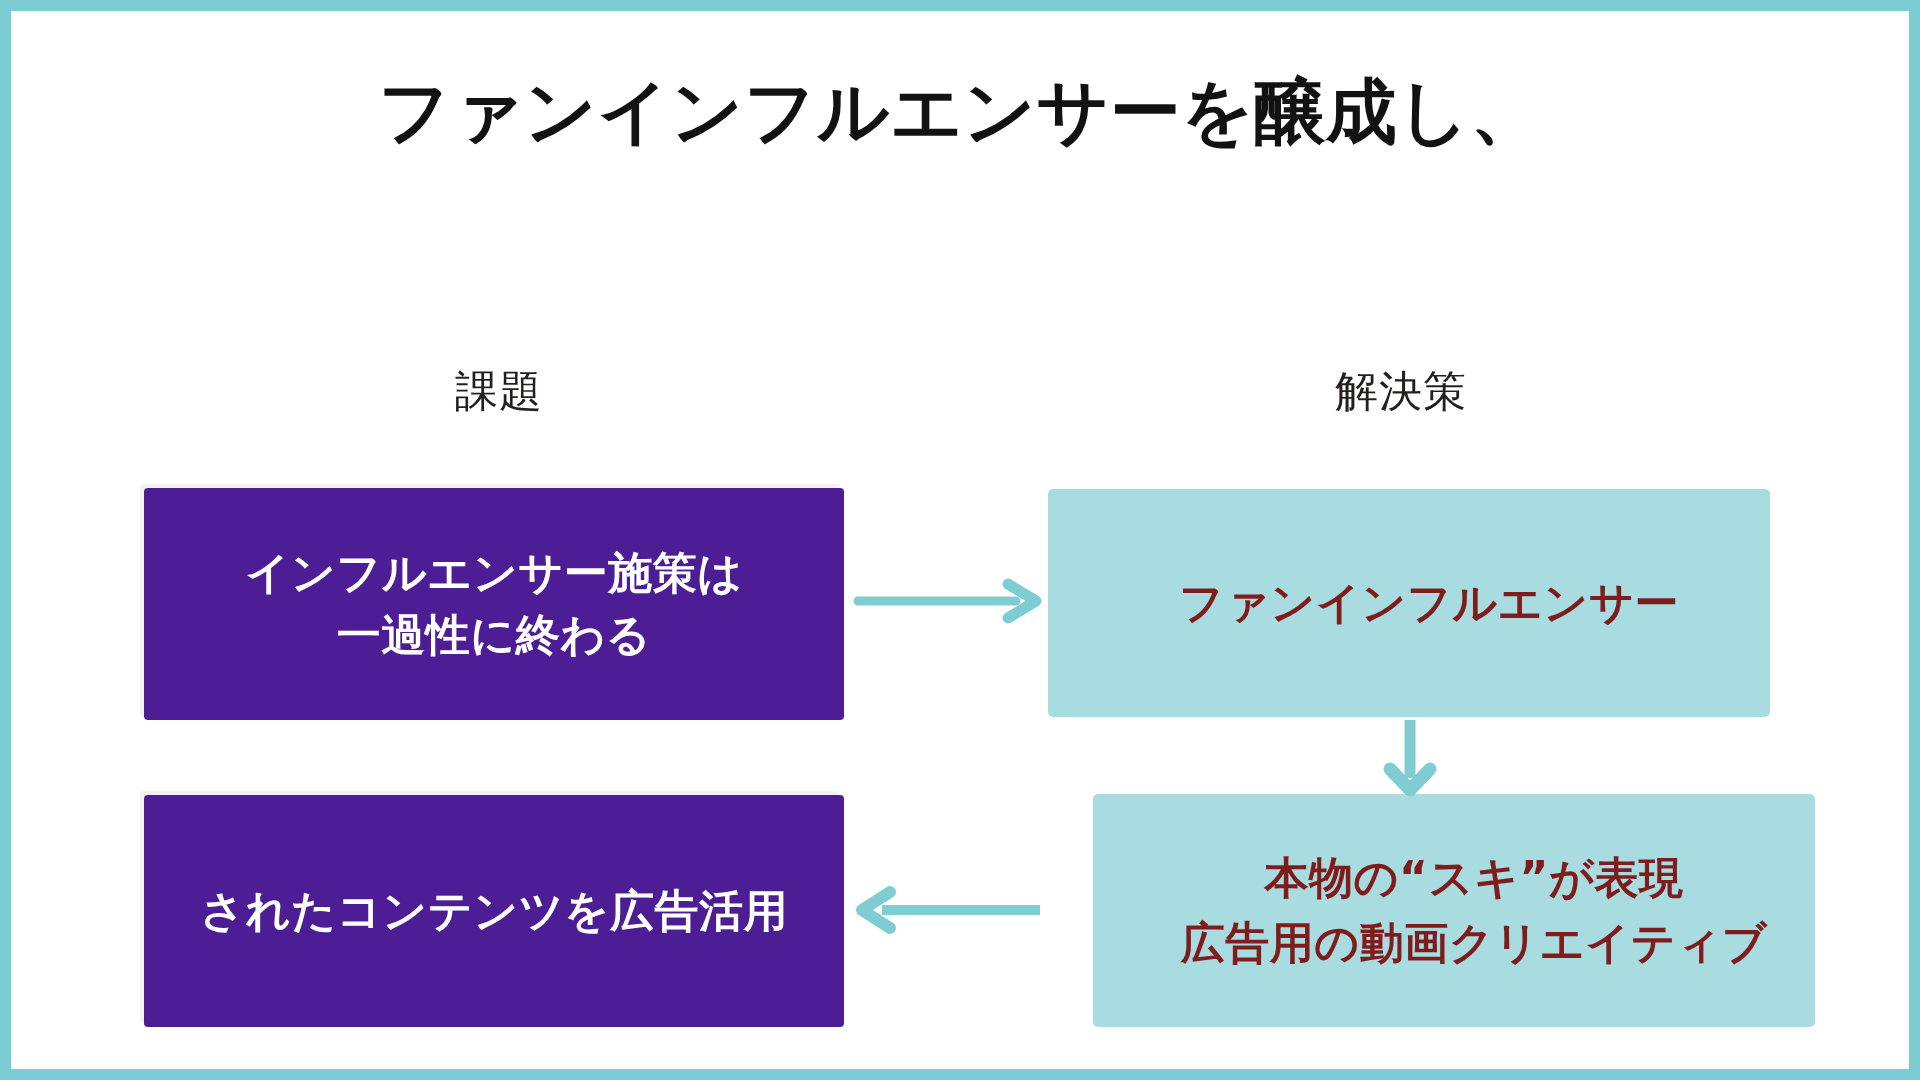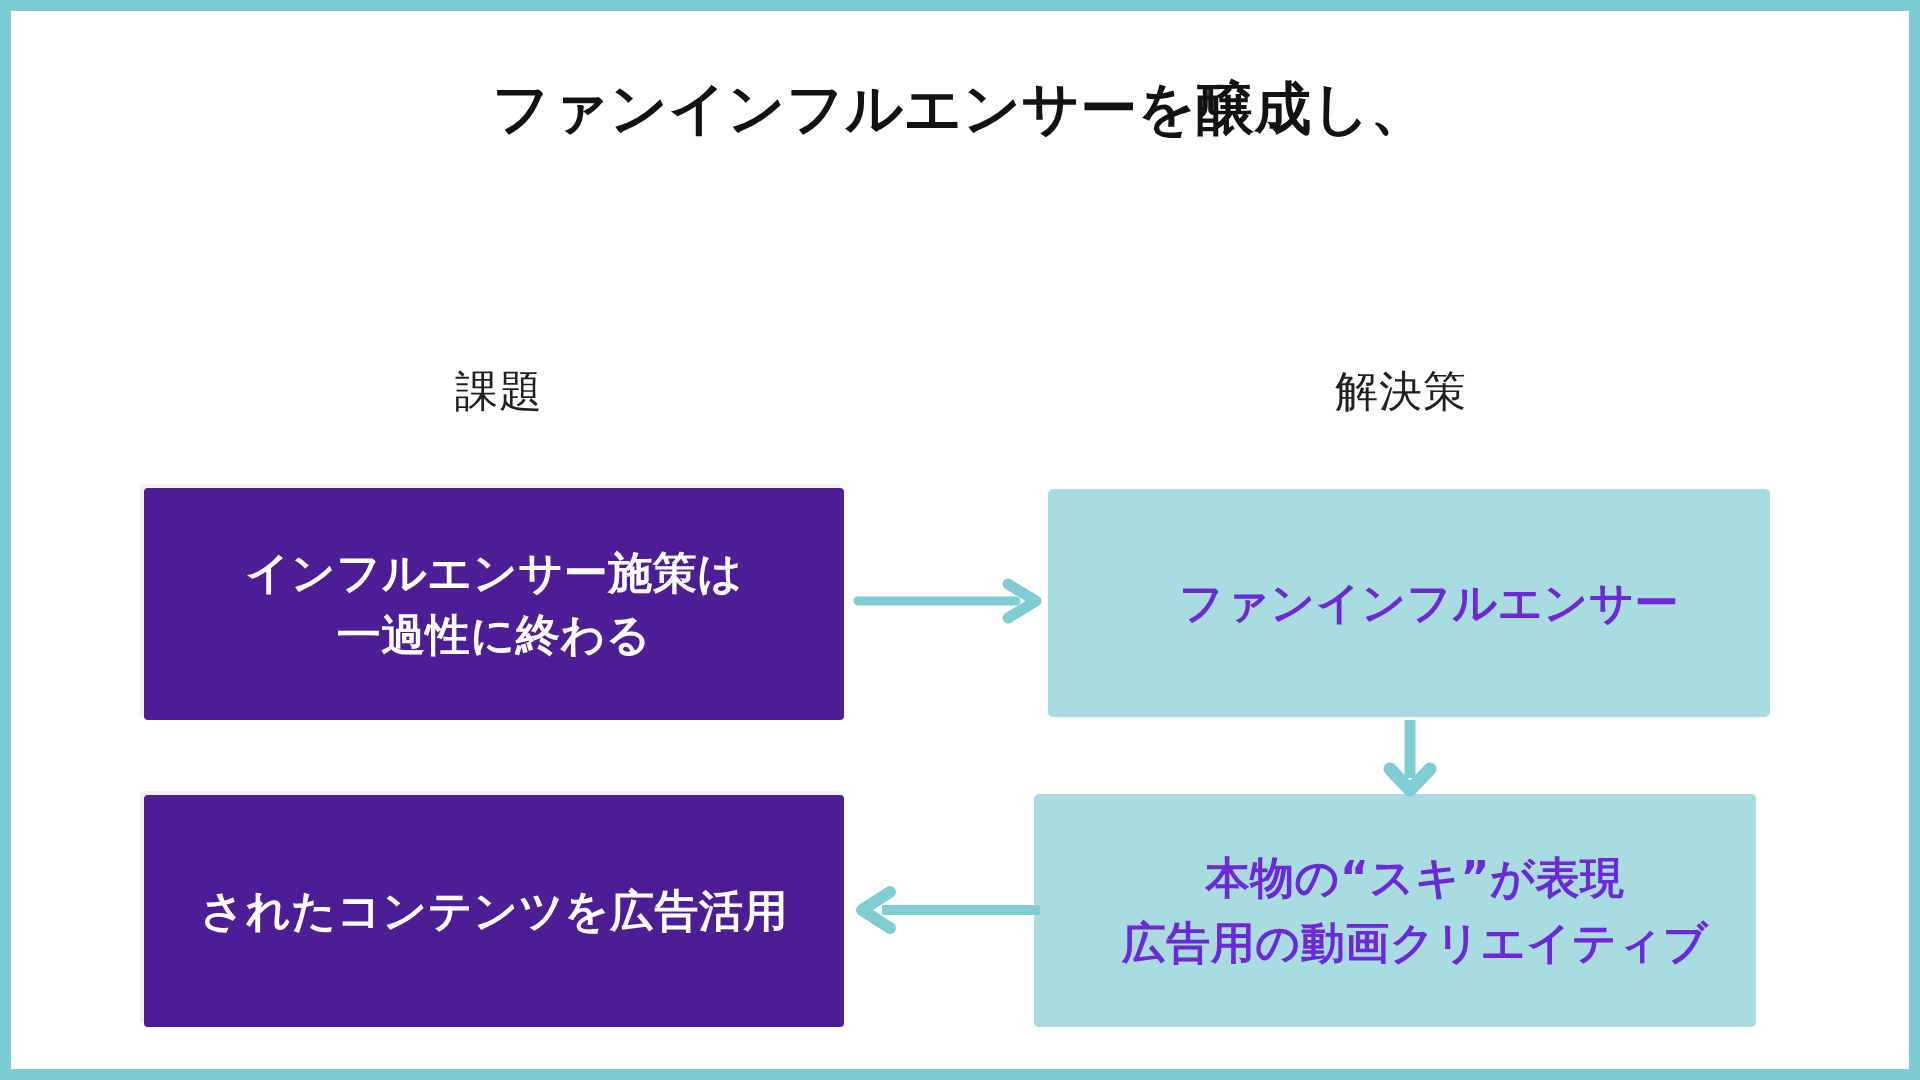--- a/index.html
+++ b/index.html
@@ -26,23 +26,23 @@
 
   
   .title-block {
     position: absolute;
     left: 0;
     top: 58px;
     width: 100%;
     text-align: center;
   }
   .title-line {
-    font-family: Liberation Sans, sans-serif;
+    font-family: Liberation Mono, monospace;
     font-weight: bold;
-    font-size: 57px;
+    font-size: 71px;
     line-height: 1.38;
     color: #121212;
     letter-spacing: 0.5px;
     white-space: nowrap;
   }
 
   
   .col-header {
     position: absolute;
     font-family: "DejaVu Sans", "Liberation Sans", sans-serif;
@@ -73,31 +73,31 @@
   .box-problem {
     background: #4c1d95;
     color: #ffffff;
     border-radius: 4px;
     font-size: 44px;
     line-height: 1.42;
     box-shadow: -4px -4px 0 0 #f2f2f2;
   }
   .box-solution {
     background: #a9dce0;
-    color: #6d28d9;
+    color: #7f1d1d;
     border-radius: 5px;
     font-size: 44px;
     line-height: 1.46;
     padding-left: 40px;
   }
 
   #box-problem-1  { left: 133px;  top: 477px; width: 700px; height: 232px; }
   #box-solution-1 { left: 1037px; top: 478px; width: 722px; height: 228px; }
   #box-problem-2  { left: 133px;  top: 784px; width: 700px; height: 232px; }
-  #box-solution-2 { left: 1023px; top: 783px; width: 722px; height: 233px; }
+  #box-solution-2 { left: 1082px; top: 783px; width: 722px; height: 233px; }
 
   
   .arrow { position: absolute; }
 
   #arrow-right-1 {
     left: 845px;
     top: 570px;
     width: 186px;
     height: 40px;
   }

